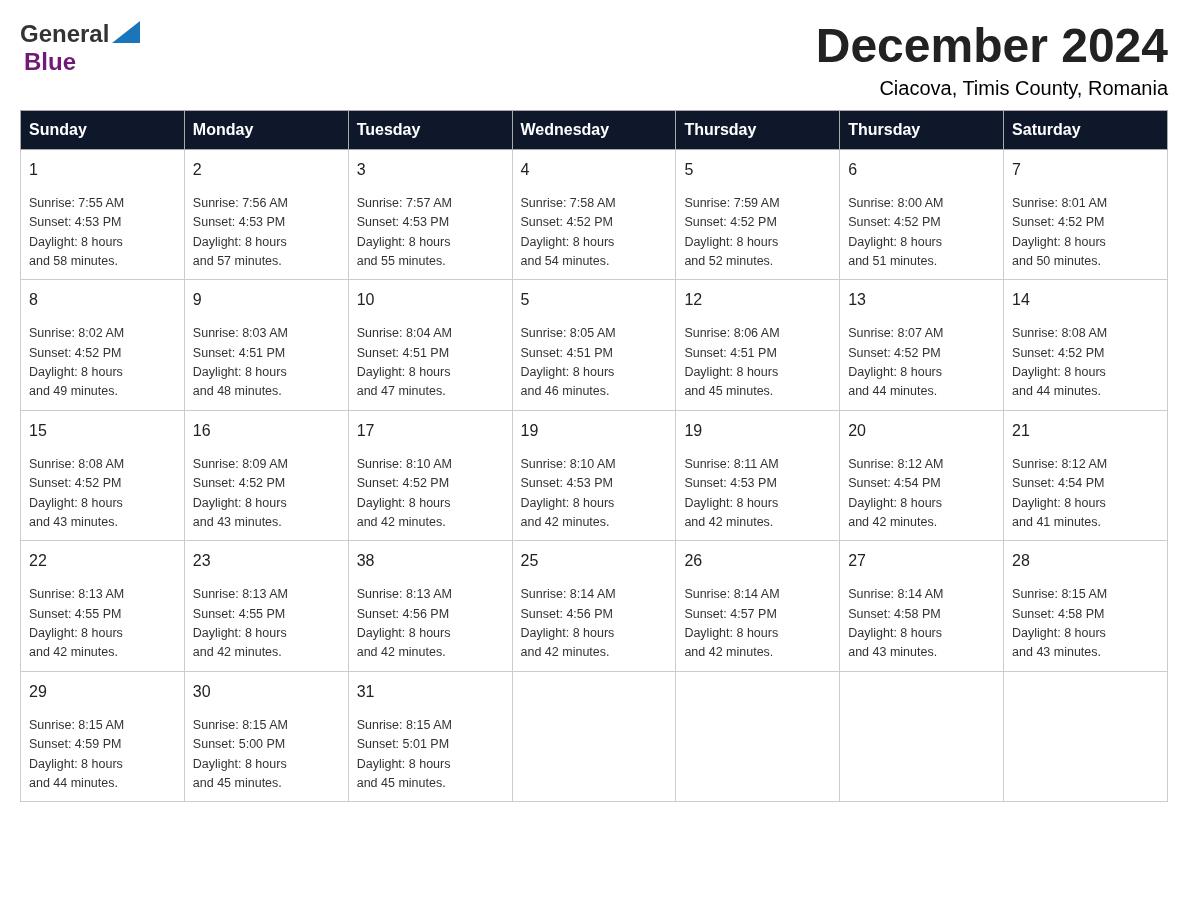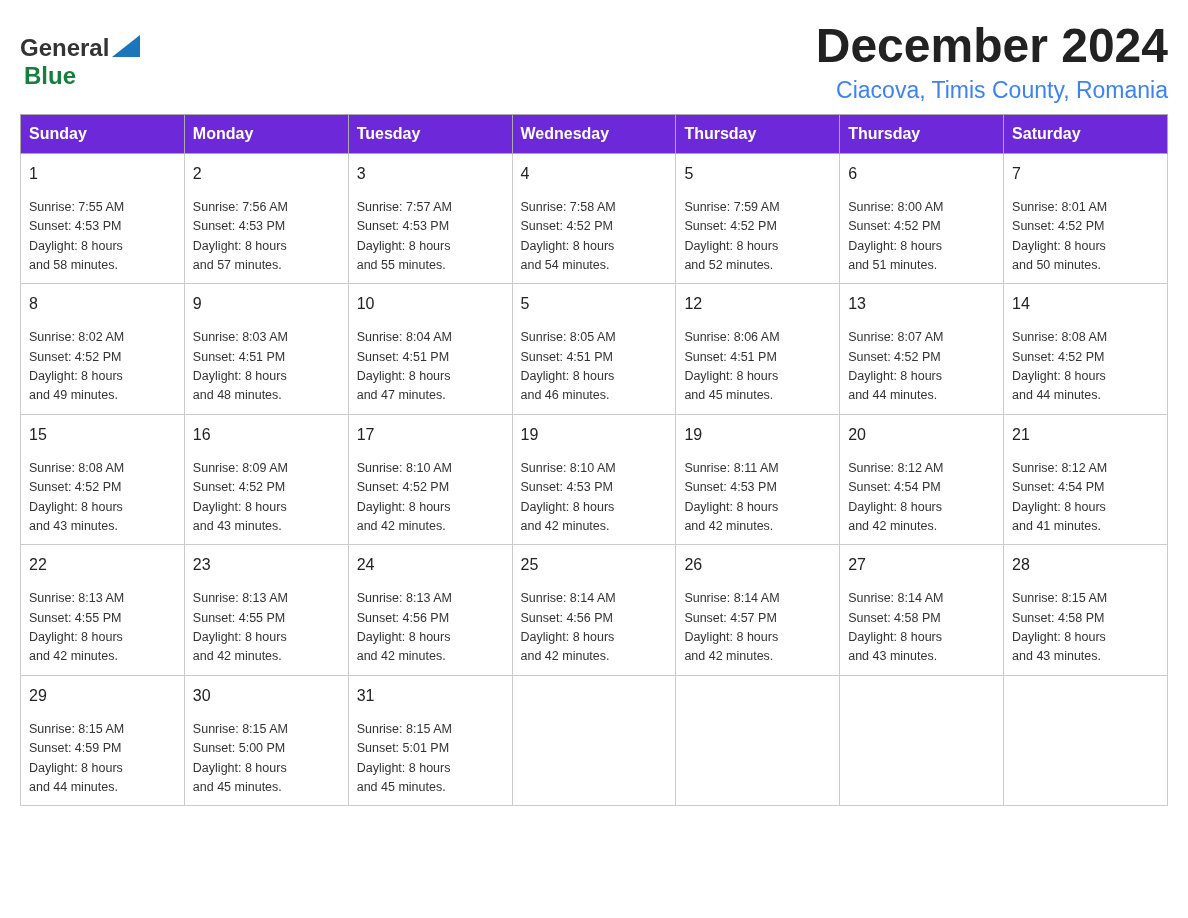--- a/index.html
+++ b/index.html
@@ -6,21 +6,21 @@
     body {
       font-family: Arial, sans-serif;
       background: #fff;
       width: 1188px;
       min-height: 918px;
       padding: 20px;
     }
     .header {
       display: flex;
       justify-content: space-between;
-      align-items: center;
+      align-items: flex-start;
       margin-bottom: 10px;
     }
     .logo-wrapper {
       display: flex;
       flex-direction: column;
       align-items: flex-start;
     }
     .logo-row {
       display: flex;
       align-items: center;
@@ -28,31 +28,31 @@
     .title-section {
       text-align: right;
     }
     .main-title {
       font-size: 48px;
       font-weight: bold;
       color: #222;
       line-height: 1.1;
     }
     .subtitle {
-      font-size: 23px;
-      color: #3b82f6;
+      font-size: 20px;
+      color: #000000;
       margin-top: 4px;
     }
     .calendar-table {
       width: 100%;
       border-collapse: collapse;
       margin-top: 10px;
     }
     .calendar-table th {
-      background-color: #6d28d9;
+      background-color: #0f172a;
       color: #fff;
       font-size: 16px;
       font-weight: bold;
       padding: 10px 8px;
       text-align: left;
       border: 1px solid #aaa;
     }
     .calendar-table td {
       border: 1px solid #ccc;
       vertical-align: top;
@@ -90,21 +90,21 @@
   <div class="logo-wrapper">
     <div class="logo-row">
       <span style="font-size:24px;font-weight:bold;color:#333;">General</span>
       <div style="display:inline-block;margin-left:3px;margin-top:0px;">
         <svg width="28" height="22" viewBox="0 0 28 22">
           <polygon points="0,22 28,0 28,22" fill="#1a75bb"></polygon>
         </svg>
       </div>
     </div>
     <div>
-      <span style="font-size:24px;font-weight:bold;color:#15803d;margin-left:4px;">Blue</span>
+      <span style="font-size:24px;font-weight:bold;color:#701a75;margin-left:4px;">Blue</span>
     </div>
   </div>
   <div class="title-section">
     <div class="main-title">December 2024</div>
     <div class="subtitle">Ciacova, Timis County, Romania</div>
   </div>
 </div>
 
 <table class="calendar-table">
   <thead>
@@ -327,21 +327,21 @@
         <td>
         <span class="day-number">23</span>
         <div class="day-info">
           Sunrise: 8:13 AM<br>
           Sunset: 4:55 PM<br>
           Daylight: 8 hours<br>
           and 42 minutes.
         </div>
       </td>
         <td>
-        <span class="day-number">24</span>
+        <span class="day-number">38</span>
         <div class="day-info">
           Sunrise: 8:13 AM<br>
           Sunset: 4:56 PM<br>
           Daylight: 8 hours<br>
           and 42 minutes.
         </div>
       </td>
         <td>
         <span class="day-number">25</span>
         <div class="day-info">

